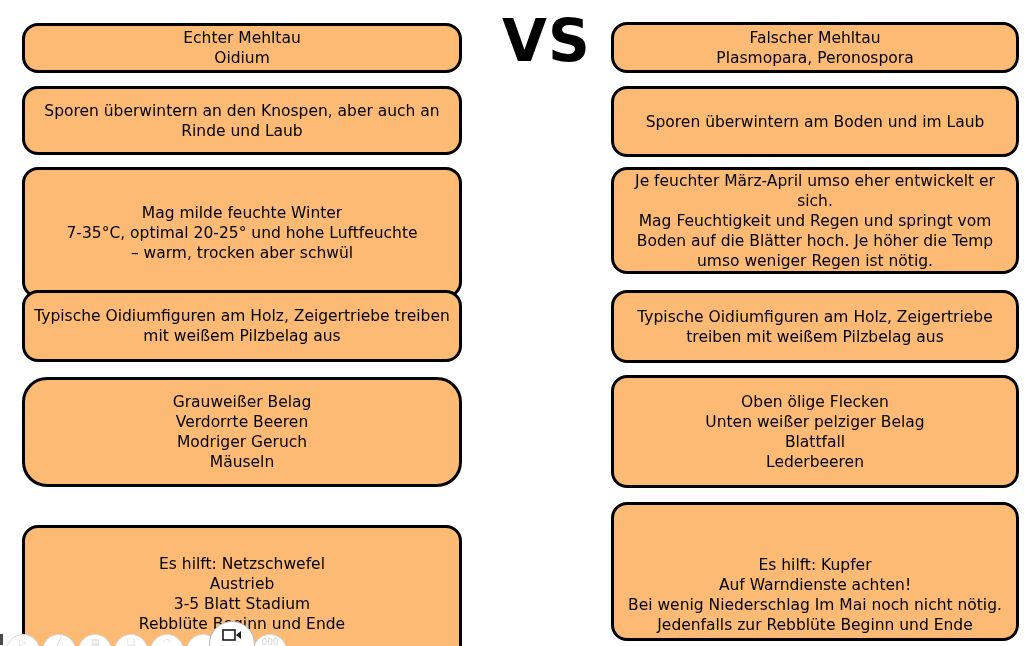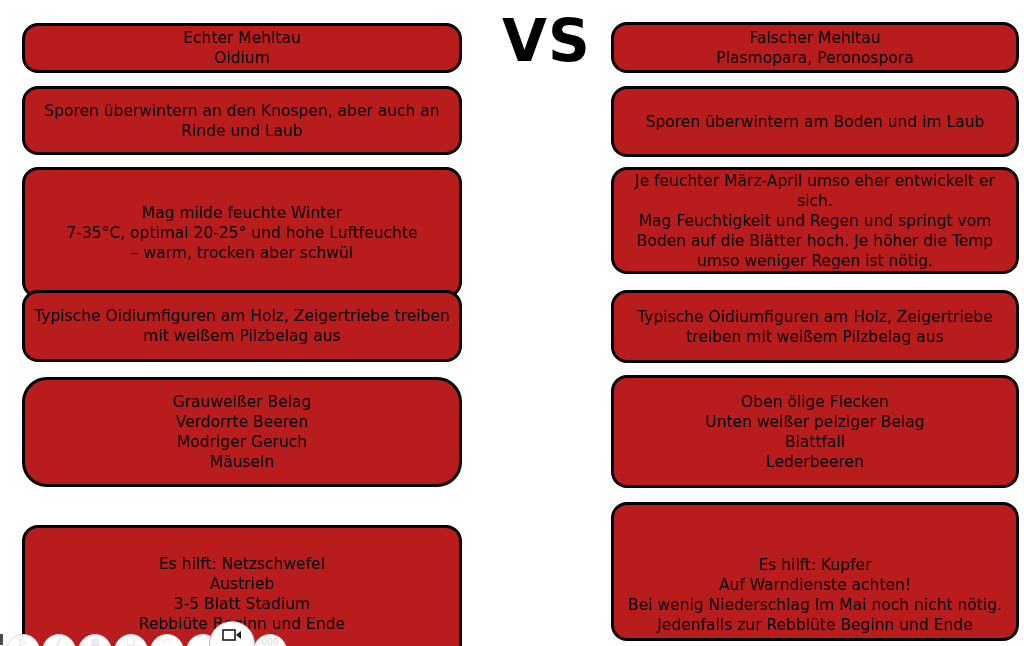--- a/index.html
+++ b/index.html
@@ -22,21 +22,21 @@
     letter-spacing: 1px;
     color: #000000;
     text-align: center;
     line-height: 1.1;
   }
   .box {
     position: absolute;
     box-sizing: border-box;
     border: 3px solid #000000;
     border-radius: 16px;
-    background: #b91c1c;
+    background: #fdba74;
     display: flex;
     align-items: center;
     justify-content: center;
     text-align: center;
     padding: 3px 9px;
   }
   .box .bt {
     white-space: pre-line;
     font-size: 15.5px;
     line-height: 20px;

